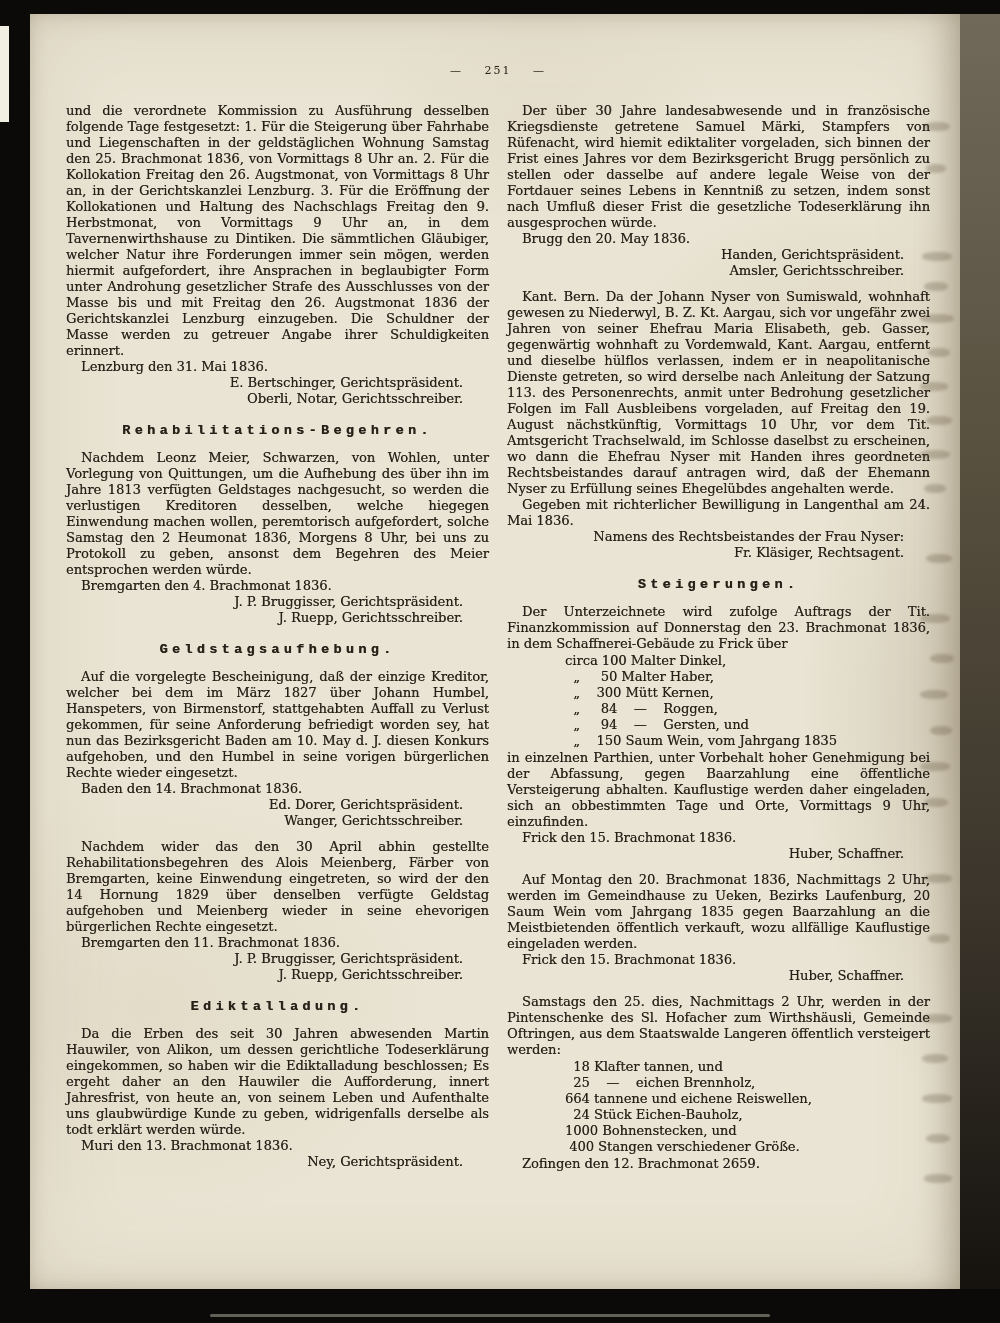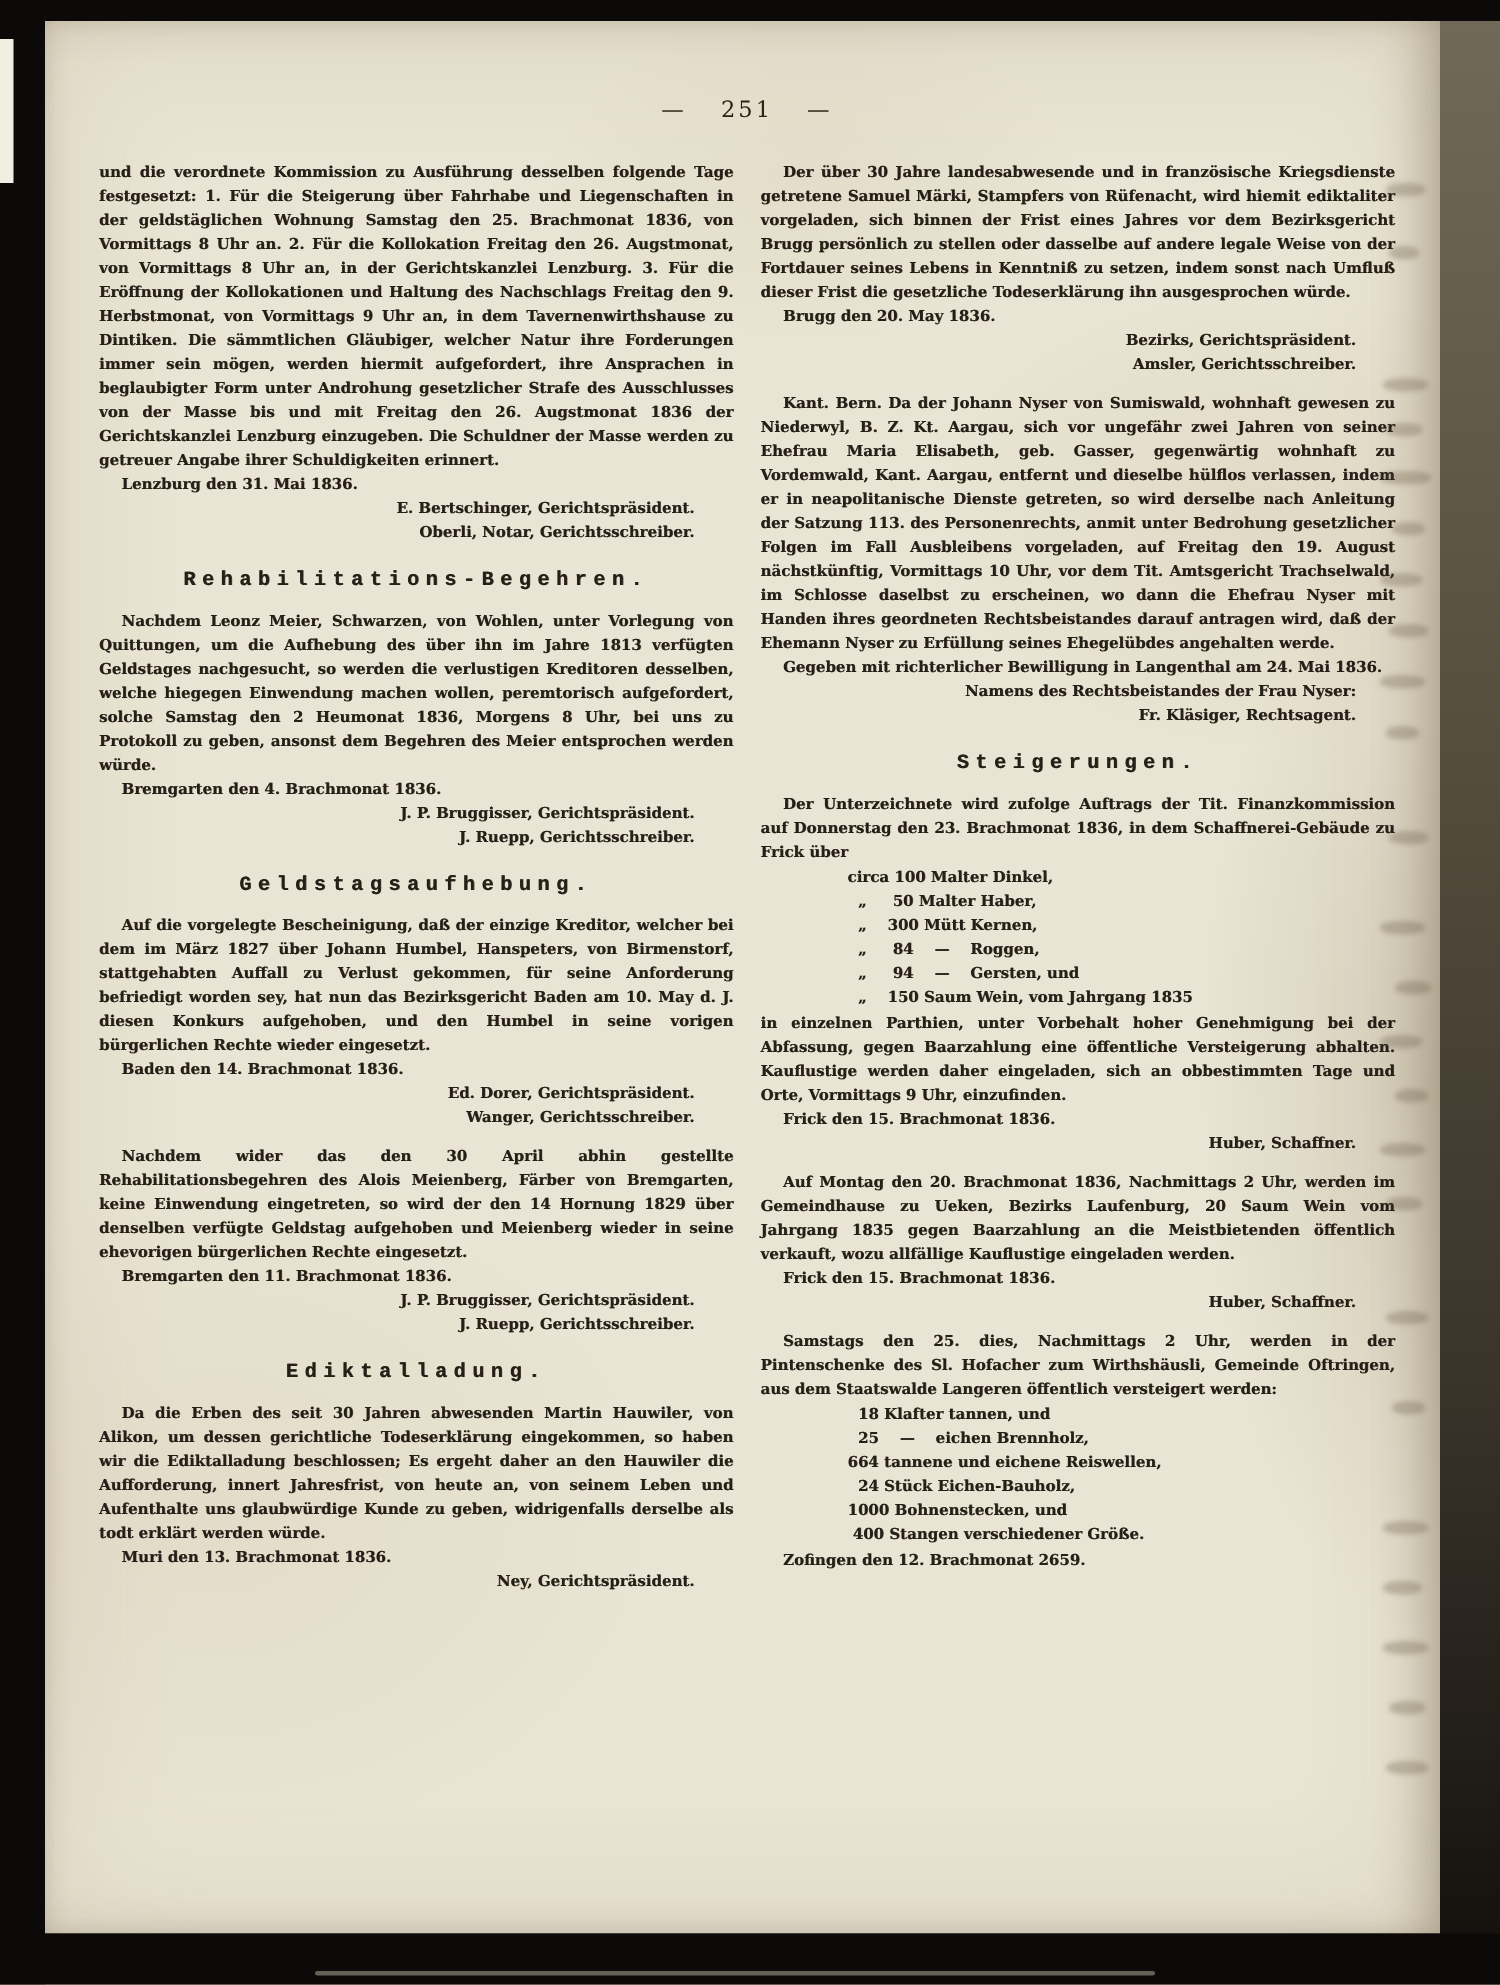--- a/index.html
+++ b/index.html
@@ -36,28 +36,28 @@
     background-image:
       radial-gradient(ellipse 320px 220px at 88% 26%, rgba(150,124,84,.10), transparent 70%),
       radial-gradient(ellipse 420px 320px at 12% 78%, rgba(150,124,84,.08), transparent 70%),
       radial-gradient(ellipse 260px 160px at 55% 8%,  rgba(150,124,84,.07), transparent 70%),
       radial-gradient(ellipse 200px 500px at 99% 55%, rgba(110,90,60,.16), transparent 75%);
   }
 
   .content { position:relative; padding:50px 30px 0 36px; }
 
   .page-num {
-    text-align:center; font-size:15px; letter-spacing:2px; word-spacing:16px;
+    text-align:center; font-size:11px; letter-spacing:2px; word-spacing:16px;
     margin:0 0 26px 0; color:#2a2318;
   }
 
   .cols { display:flex; gap:18px; align-items:flex-start; }
   .col  { width:423px; }
 
-  .blk { font-size:10px; line-height:16px; text-shadow:0.3px 0 0 rgba(38,31,23,.65);font-weight:bold; }
+  .blk { font-size:13px; line-height:16px; text-shadow:0.3px 0 0 rgba(38,31,23,.65); }
   .para     { text-align:justify; text-indent:15px; }
   .dateline { text-indent:15px; }
   .sig      { text-align:right; padding-right:26px; }
   .heading  { text-align:center; letter-spacing:.32em; font-weight:bold;
               font-size:13.5px; margin:16px 0 11px; text-shadow:0.4px 0 0 rgba(38,31,23,.8);font-family:Liberation Mono, monospace; }
   .list       { padding-left:58px; margin:1px 0; }
   .list-line  { white-space:pre; }
   .sig + .para, .sig + .dateline { margin-top:10px; }
   .list + .para { text-indent:0; }
   [data-col="left"] .para:first-child { text-indent:0; }
@@ -100,21 +100,21 @@
           <div class="blk sig">J. P. Bruggisser, Gerichtspräsident.</div>
           <div class="blk sig">J. Ruepp, Gerichtsschreiber.</div>
           <div class="blk heading">Ediktalladung.</div>
           <div class="blk para">Da die Erben des seit 30 Jahren abwesenden Martin Hauwiler, von Alikon, um dessen gerichtliche Todeserklärung eingekommen, so haben wir die Ediktalladung beschlossen; Es ergeht daher an den Hauwiler die Aufforderung, innert Jahresfrist, von heute an, von seinem Leben und Aufenthalte uns glaubwürdige Kunde zu geben, widrigenfalls derselbe als todt erklärt werden würde.</div>
           <div class="blk dateline">Muri den 13. Brachmonat 1836.</div>
           <div class="blk sig">Ney, Gerichtspräsident.</div>
         </div>
       <div class="col" data-col="right">
           <div class="blk para">Der über 30 Jahre landesabwesende und in französische Kriegsdienste getretene Samuel Märki, Stampfers von Rüfenacht, wird hiemit ediktaliter vorgeladen, sich binnen der Frist eines Jahres vor dem Bezirksgericht Brugg persönlich zu stellen oder dasselbe auf andere legale Weise von der Fortdauer seines Lebens in Kenntniß zu setzen, indem sonst nach Umfluß dieser Frist die gesetzliche Todeserklärung ihn ausgesprochen würde.</div>
           <div class="blk dateline">Brugg den 20. May 1836.</div>
-          <div class="blk sig">Bezirks, Gerichtspräsident.</div>
+          <div class="blk sig">Handen, Gerichtspräsident.</div>
           <div class="blk sig">Amsler, Gerichtsschreiber.</div>
           <div class="blk para">Kant. Bern. Da der Johann Nyser von Sumiswald, wohnhaft gewesen zu Niederwyl, B. Z. Kt. Aargau, sich vor ungefähr zwei Jahren von seiner Ehefrau Maria Elisabeth, geb. Gasser, gegenwärtig wohnhaft zu Vordemwald, Kant. Aargau, entfernt und dieselbe hülflos verlassen, indem er in neapolitanische Dienste getreten, so wird derselbe nach Anleitung der Satzung 113. des Personenrechts, anmit unter Bedrohung gesetzlicher Folgen im Fall Ausbleibens vorgeladen, auf Freitag den 19. August nächstkünftig, Vormittags 10 Uhr, vor dem Tit. Amtsgericht Trachselwald, im Schlosse daselbst zu erscheinen, wo dann die Ehefrau Nyser mit Handen ihres geordneten Rechtsbeistandes darauf antragen wird, daß der Ehemann Nyser zu Erfüllung seines Ehegelübdes angehalten werde.</div>
           <div class="blk para">Gegeben mit richterlicher Bewilligung in Langenthal am 24. Mai 1836.</div>
           <div class="blk sig">Namens des Rechtsbeistandes der Frau Nyser:</div>
           <div class="blk sig">Fr. Kläsiger, Rechtsagent.</div>
           <div class="blk heading">Steigerungen.</div>
           <div class="blk para">Der Unterzeichnete wird zufolge Auftrags der Tit. Finanzkommission auf Donnerstag den 23. Brachmonat 1836, in dem Schaffnerei-Gebäude zu Frick über</div>
           <div class="blk list">
             <div class="list-line">circa 100 Malter Dinkel,</div>
             <div class="list-line">  „     50 Malter Haber,</div>

